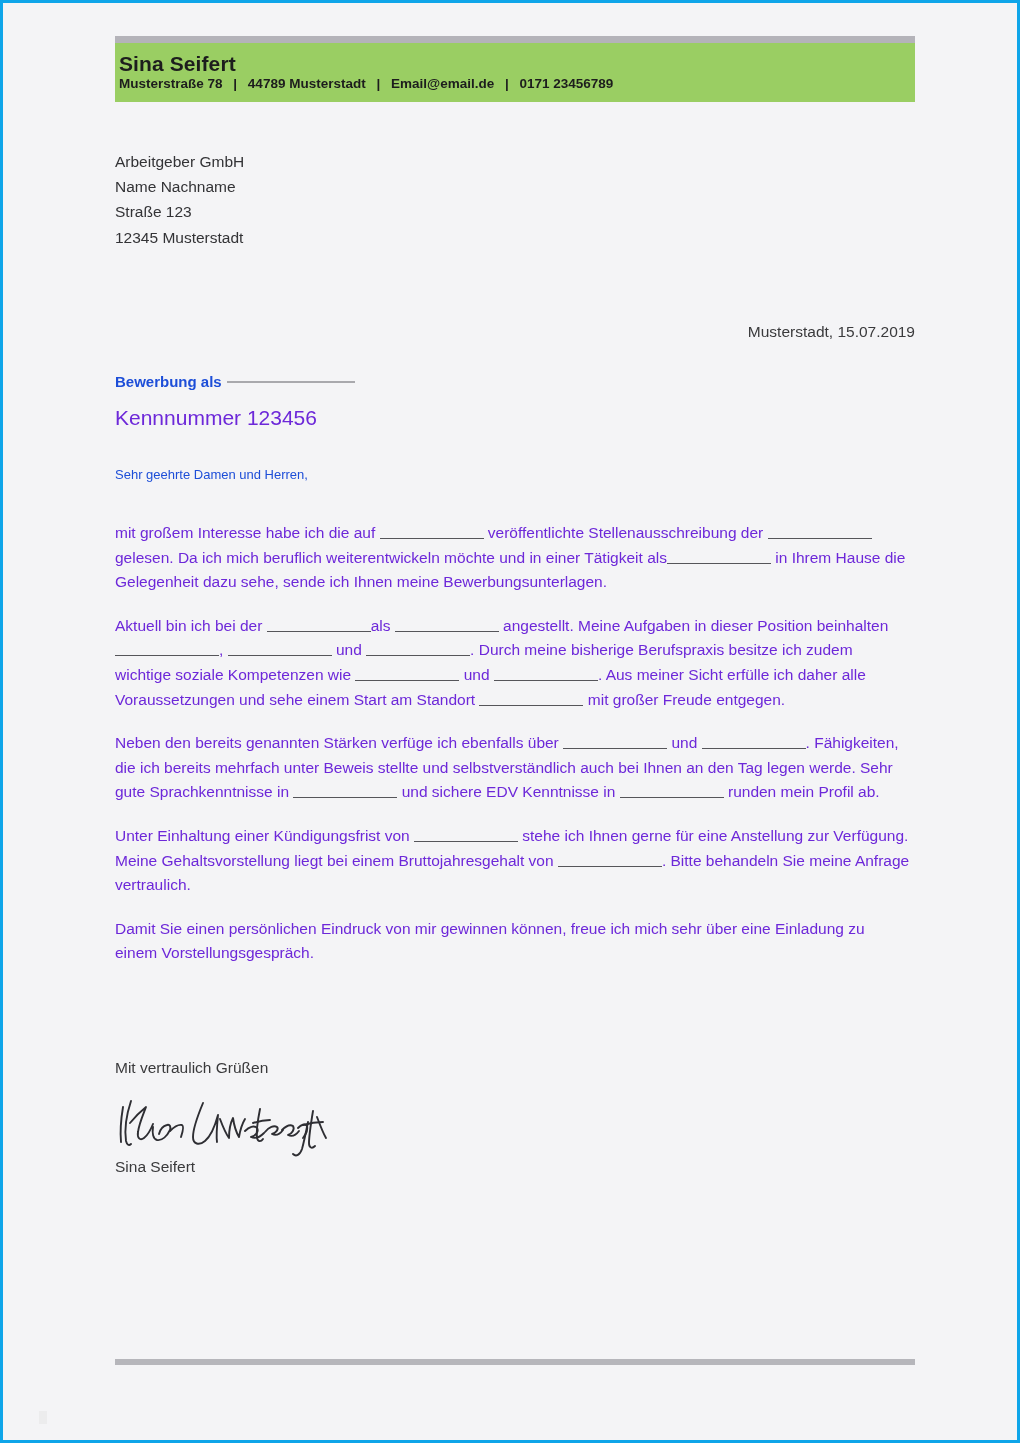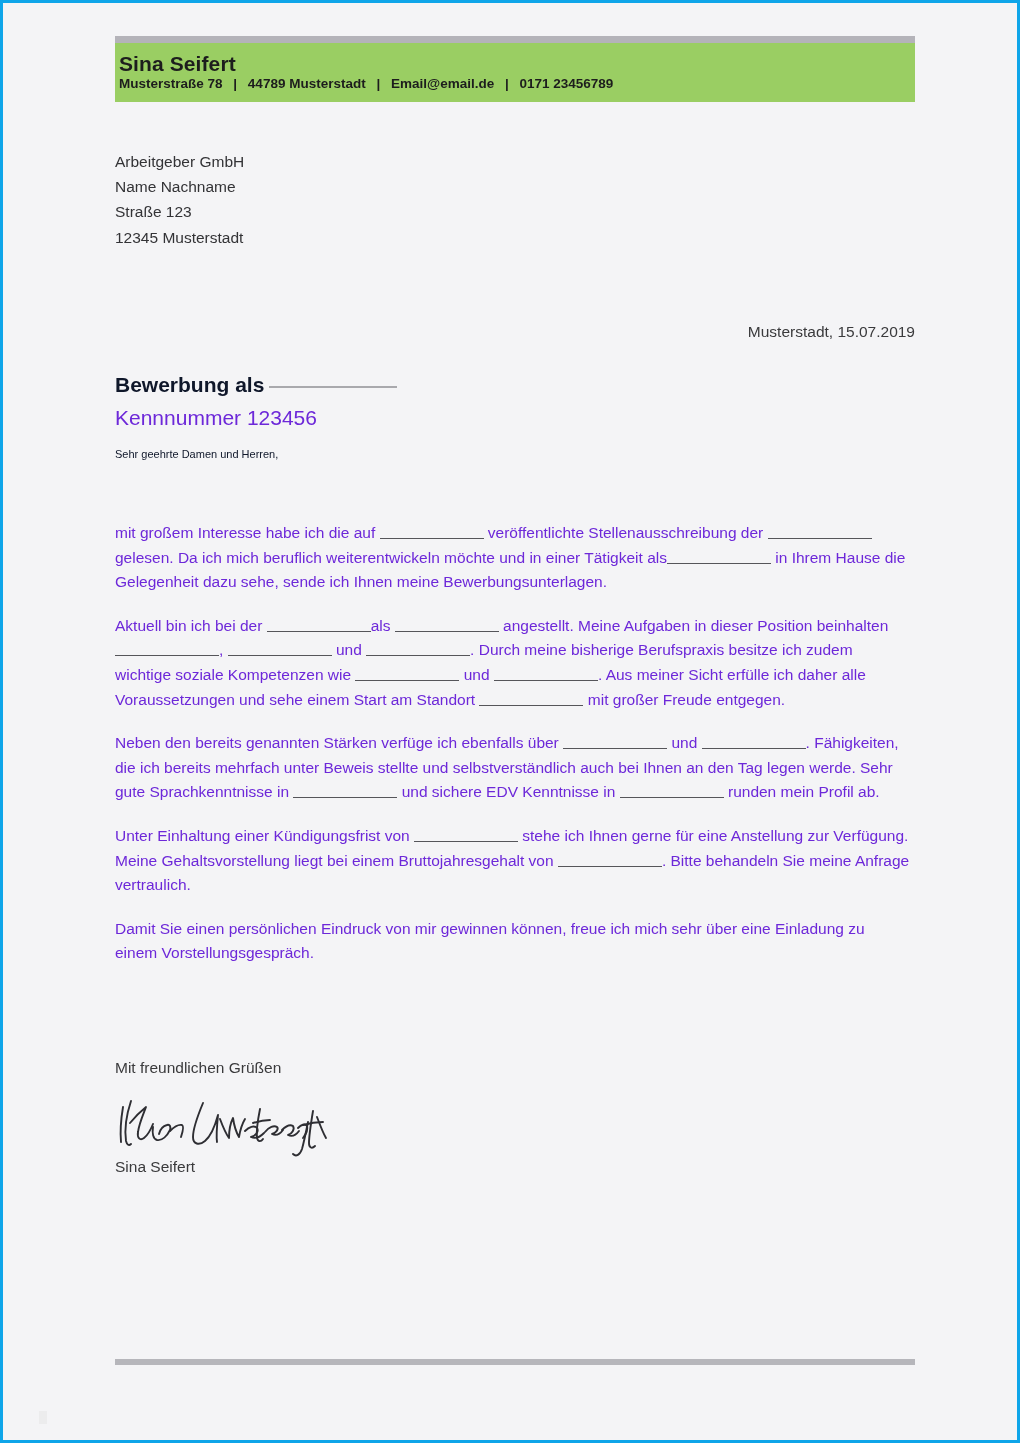--- a/index.html
+++ b/index.html
@@ -82,47 +82,47 @@
     width: 800px;
     text-align: right;
     font-size: 15.5px;
     color: #3a3a3c;
   }
 
   .subject {
     position: absolute;
     top: 370px;
     left: 0;
-    font-size: 21px;
-    font-weight: bold;
-    color: #0f172a;
+    font-size: 15px;
+    font-weight: bold;
+    color: #1d4ed8;
     white-space: nowrap;
   }
   .subject .blank-head {
     display: inline-block;
     border-bottom: 2px solid #a9a9ad;
     width: 128px;
     vertical-align: 4px;
     margin-left: 5px;
   }
 
   .refnumber {
     position: absolute;
     top: 403px;
     left: 0;
     font-size: 21px;
     color: #6d28d9;
   }
 
   .salutation {
     position: absolute;
-    top: 445px;
-    left: 0;
-    font-size: 11px;
-    color: #0f172a;
+    top: 464px;
+    left: 0;
+    font-size: 13px;
+    color: #1d4ed8;
   }
 
   .body-blocks {
     position: absolute;
     top: 518px;
     left: 0;
     width: 795px;
   }
   .para {
     font-size: 15.5px;
@@ -221,21 +221,21 @@
     <div class="salutation">Sehr geehrte Damen und Herren,</div>
 
     <div class="body-blocks">
         <div class="para"><span>mit großem Interesse habe ich die auf </span><span class="blank"></span><span> veröffentlichte Stellenausschreibung der </span><span class="blank"></span><span> gelesen. Da ich mich beruflich weiterentwickeln möchte und in einer Tätigkeit als</span><span class="blank"></span><span> in Ihrem Hause die Gelegenheit dazu sehe, sende ich Ihnen meine Bewerbungsunterlagen.</span></div>
         <div class="para"><span>Aktuell bin ich bei der </span><span class="blank"></span><span>als </span><span class="blank"></span><span> angestellt. Meine Aufgaben in dieser Position beinhalten </span><span class="blank"></span><span>, </span><span class="blank"></span><span> und </span><span class="blank"></span><span>. Durch meine bisherige Berufspraxis besitze ich zudem wichtige soziale Kompetenzen wie </span><span class="blank"></span><span> und </span><span class="blank"></span><span>. Aus meiner Sicht erfülle ich daher alle Voraussetzungen und sehe einem Start am Standort </span><span class="blank"></span><span> mit großer Freude entgegen.</span></div>
         <div class="para"><span>Neben den bereits genannten Stärken verfüge ich ebenfalls über </span><span class="blank"></span><span> und </span><span class="blank"></span><span>. Fähigkeiten, die ich bereits mehrfach unter Beweis stellte und selbstverständlich auch bei Ihnen an den Tag legen werde. Sehr gute Sprachkenntnisse in </span><span class="blank"></span><span> und sichere EDV Kenntnisse in </span><span class="blank"></span><span> runden mein Profil ab.</span></div>
         <div class="para"><span>Unter Einhaltung einer Kündigungsfrist von </span><span class="blank"></span><span> stehe ich Ihnen gerne für eine Anstellung zur Verfügung. Meine Gehaltsvorstellung liegt bei einem Bruttojahresgehalt von </span><span class="blank"></span><span>. Bitte behandeln Sie meine Anfrage vertraulich.</span></div>
         <div class="para"><span>Damit Sie einen persönlichen Eindruck von mir gewinnen können, freue ich mich sehr über eine Einladung zu einem Vorstellungsgespräch.</span></div>
       </div>
 
-    <div class="closing">Mit freundlichen Grüßen</div>
+    <div class="closing">Mit vertraulich Grüßen</div>
 
     <div class="signature-svg">
       <svg width="215" height="62" viewBox="0 0 215 62" fill="none" xmlns="http://www.w3.org/2000/svg">
         <g stroke="#2e2e33" stroke-width="1.9" stroke-linecap="round" stroke-linejoin="round" fill="none">
           <path d="M6 10 C4 22, 3 34, 4 45"></path>
           <path d="M14 4 C10 16, 7 30, 9 44 C10 48, 12 49, 14 47"></path>
           <path d="M13 26 C18 20, 24 14, 29 10 C26 18, 22 27, 21 35 C20 41, 23 44, 27 41 C31 38, 34 32, 36 27"></path>
           <path d="M36 30 C35 36, 36 42, 40 43 C45 44, 50 39, 53 33 C54 30, 53 27, 50 28 C46 29, 43 33, 42 37"></path>
           <path d="M53 34 C57 30, 61 27, 65 28 C67 29, 66 34, 64 40"></path>
           <path d="M86 6 C81 18, 76 31, 76 40 C76 47, 82 49, 88 44 C94 39, 98 29, 101 18 C100 28, 99 38, 100 45"></path>

